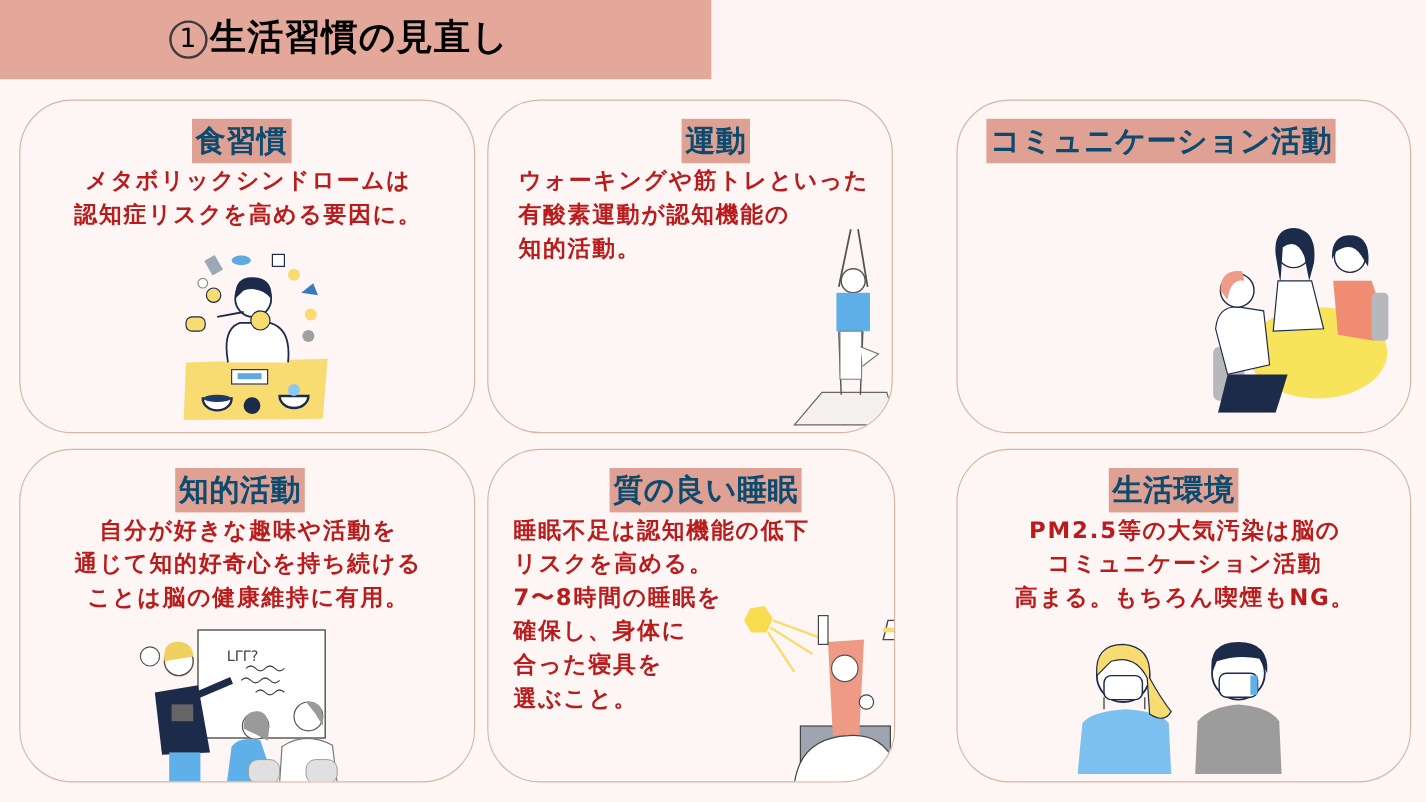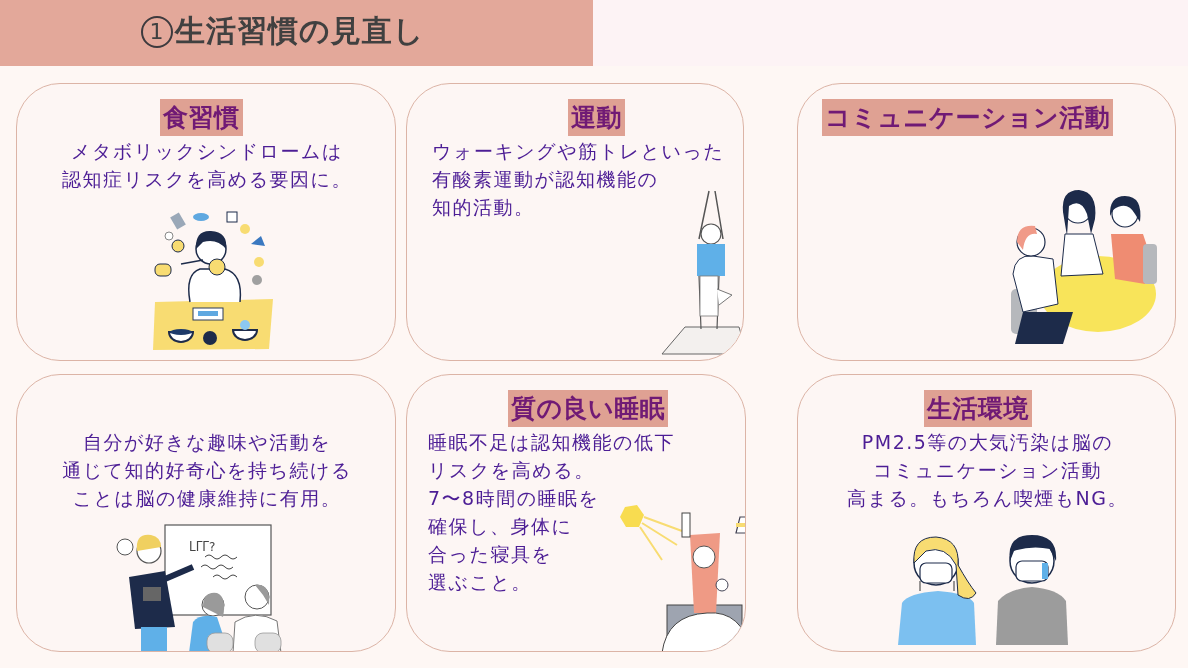--- a/index.html
+++ b/index.html
@@ -10,45 +10,45 @@
     color: #3a3a3e;
     position: relative;
   }
   .title-band {
     position: absolute; left: 0; top: 0; width: 593px; height: 66px;
     background: #e3a89a;
   }
   .title-band .title {
     position: absolute; left: 141px; top: 11px;
     font-size: 30px; font-weight: bold; letter-spacing: 1px;
-    color: #404040; white-space: nowrap;
+    color: #000000; white-space: nowrap;
   }
   .title-band .title .num {
     display: inline-block; width: 32px; height: 32px; border: 2.5px solid #3d3a3e;
     border-radius: 50%; font-size: 22px; line-height: 27px; text-align: center;
     vertical-align: 2px; margin-right: 2px; font-weight: normal;
   }
   .top-strip { position: absolute; left: 593px; top: 0; width: 595px; height: 66px; background: #fdf3f5; }
 
   .card {
     position: absolute;
     background: #fdf6f4;
     border: 1.5px solid #dcb4a6;
     border-radius: 44px;
     overflow: hidden;
   }
   .card .heading {
     position: absolute; top: 15px;
-    background: #dfa193; color: #701a75;
+    background: #dfa193; color: #0c4a6e;
     font-size: 25px; font-weight: bold; line-height: 37px;
     padding: 0 3px; white-space: nowrap; letter-spacing: 0.5px;
   }
   .card .body {
-    position: absolute; font-size: 19px; font-weight: normal; line-height: 28px;
-    color: #4c1d95; white-space: pre; letter-spacing: 1.5px;
+    position: absolute; font-size: 19px; font-weight: bold; line-height: 28px;
+    color: #b91c1c; white-space: pre; letter-spacing: 1.5px;
   }
   .card .body.center { text-align: center; }
   .illus { position: absolute; }
 </style>
 </head>
 <body>
 
 <div class="title-band">
   <div class="title"><span class="num">1</span><span>生活習慣の見直し</span></div>
 </div>
@@ -116,20 +116,21 @@
     <path d="M60,28 Q58,6 76,6 Q95,8 92,35 L88,50 L84,30 Q78,14 66,22 L64,52 Z" fill="#1d2b4a"></path>
     <path d="M62,50 L90,50 L100,90 L58,92 Z" fill="#fff" stroke="#1d2b4a" stroke-width="1"></path>
     <circle cx="122" cy="30" r="13" fill="#fff" stroke="#1d2b4a" stroke-width="1.2"></circle>
     <path d="M107,32 Q106,12 122,12 Q140,12 137,38 L132,30 Q124,16 110,26 Z" fill="#1d2b4a"></path>
     <path d="M108,50 L140,50 L150,80 L142,100 L112,95 Z" fill="#ef8c72"></path>
     <rect x="140" y="60" width="14" height="40" rx="4" fill="#b6b8bc"></rect>
   </svg>
 </div>
 
 <div class="card" style="left:16px;top:374px;width:380px;height:278px;">
+  <div class="heading" style="left:129px;">知的活動</div>
   <div class="body center" style="left:0;width:380px;top:53px;">自分が好きな趣味や活動を
 通じて知的好奇心を持ち続ける
 ことは脳の健康維持に有用。</div>
   <svg class="illus" style="left:88px;top:142px;" width="200" height="136" viewBox="0 0 200 136">
     <rect x="60" y="8" width="106" height="90" fill="#fff" stroke="#555" stroke-width="1.2"></rect>
     <text x="84" y="34" font-size="12" fill="#444" font-family="DejaVu Sans, sans-serif">ᒪᒥᒥ?</text>
     <path d="M100,40 q4,-4 8,0 t8,0 t8,0 t8,0 M96,50 q4,-4 8,0 t8,0 t8,0 t8,0 M108,60 q4,-4 8,0 t8,0 t8,0" stroke="#444" fill="none" stroke-width="1"></path>
     <circle cx="20" cy="30" r="8" fill="#fff" stroke="#555" stroke-width="1"></circle>
     <circle cx="44" cy="34" r="12" fill="#fff" stroke="#555" stroke-width="1.2"></circle>
     <path d="M32,34 Q30,16 46,18 Q56,20 56,30 Z" fill="#f0d060"></path>

